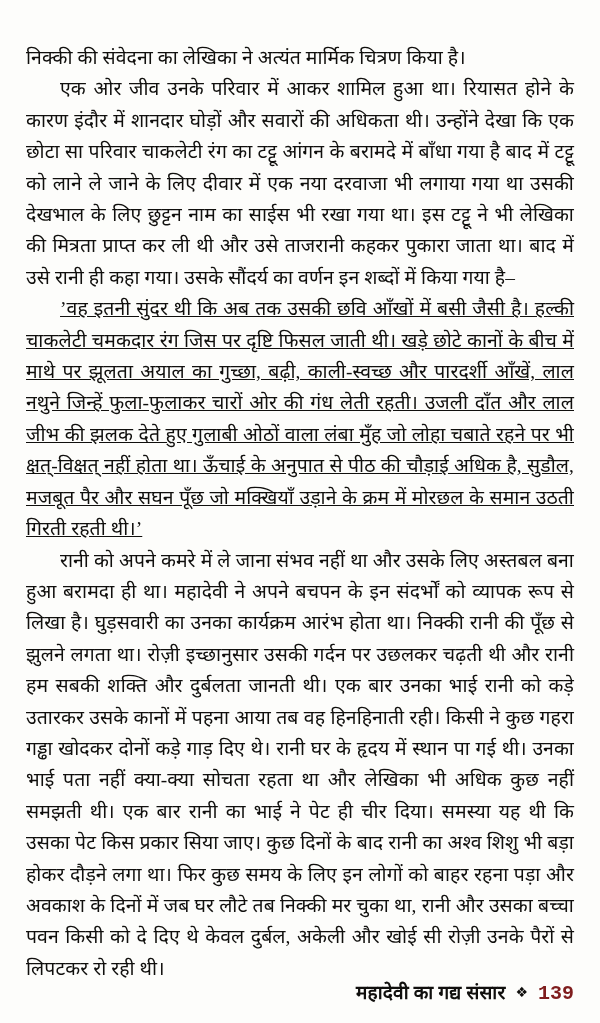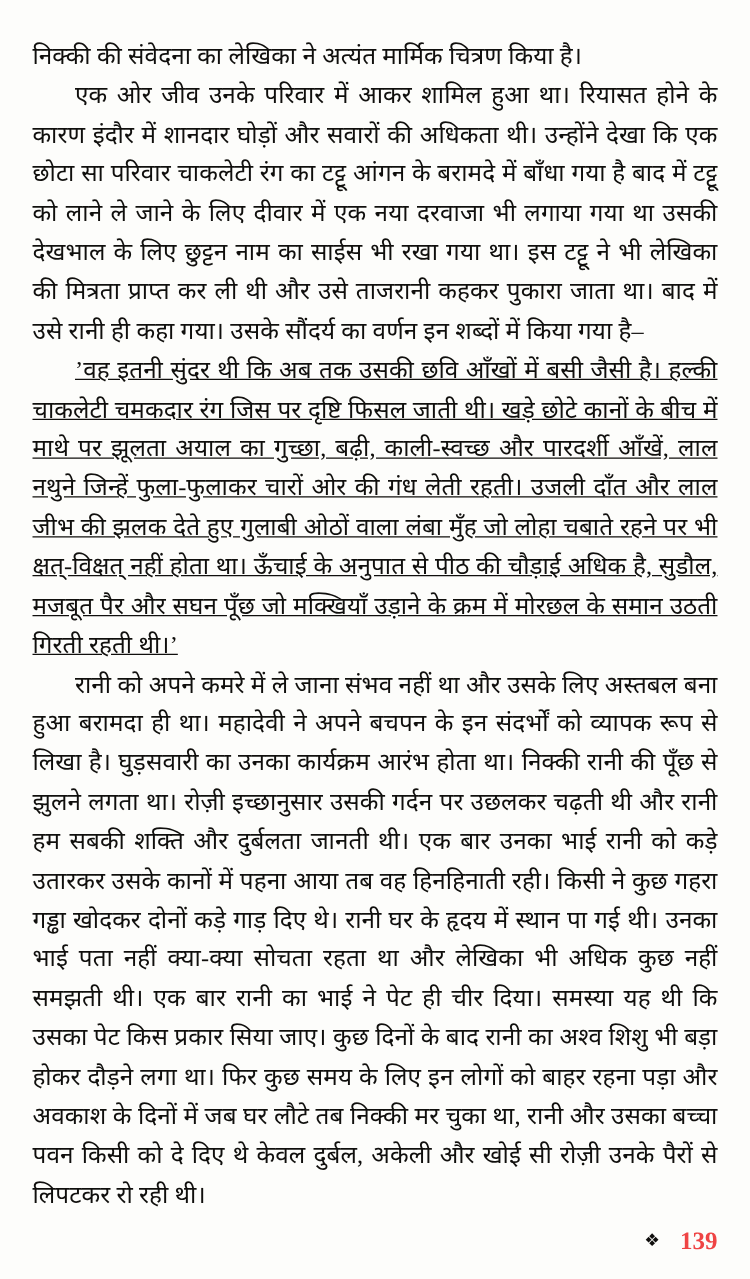--- a/index.html
+++ b/index.html
@@ -12,21 +12,21 @@
     background: #ffffff;
     font-family: "Liberation Serif", "DejaVu Serif", serif;
     color: #111111;
     overflow: hidden;
   }
   .page {
     position: relative;
     width: 600px;
     height: 1023px;
     box-sizing: border-box;
-    padding: 30px 26px 20px 26px;
+    padding: 42px 26px 20px 26px;
     background: #fdfdfb;
   }
   .body-text {
     font-size: 19.4px;
     line-height: 31.4px;
     text-align: justify;
     text-justify: inter-word;
     color: #100f0d;
     letter-spacing: 0.1px;
   }
@@ -57,35 +57,37 @@
     letter-spacing: 0.2px;
   }
   .footer-orn {
     font-size: 14px;
     color: #100f0d;
     transform: translateY(-2px);
   }
   .footer-page {
     font-size: 20px;
     font-weight: bold;
-    color: #ef4444;
+    color: #7f1d1d;
     min-width: 36px;
     text-align: right;
+    font-family: Liberation Mono, monospace;
   }
 </style>
 </head>
 <body>
 
 <div class="page">
 
   <div class="body-text">
     <p class="para">निक्की की संवेदना का लेखिका ने अत्यंत मार्मिक चित्रण किया है।</p>
     <p class="para indent">एक ओर जीव उनके परिवार में आकर शामिल हुआ था। रियासत होने के कारण इंदौर में शानदार घोड़ों और सवारों की अधिकता थी। उन्होंने देखा कि एक छोटा सा परिवार चाकलेटी रंग का टट्टू आंगन के बरामदे में बाँधा गया है बाद में टट्टू को लाने ले जाने के लिए दीवार में एक नया दरवाजा भी लगाया गया था उसकी देखभाल के लिए छुट्टन नाम का साईस भी रखा गया था। इस टट्टू ने भी लेखिका की मित्रता प्राप्त कर ली थी और उसे ताजरानी कहकर पुकारा जाता था। बाद में उसे रानी ही कहा गया। उसके सौंदर्य का वर्णन इन शब्दों में किया गया है–</p>
     <p class="para quote">’वह इतनी सुंदर थी कि अब तक उसकी छवि आँखों में बसी जैसी है। हल्की चाकलेटी चमकदार रंग जिस पर दृष्टि फिसल जाती थी। खड़े छोटे कानों के बीच में माथे पर झूलता अयाल का गुच्छा, बढ़ी, काली-स्वच्छ और पारदर्शी आँखें, लाल नथुने जिन्हें फुला-फुलाकर चारों ओर की गंध लेती रहती। उजली दाँत और लाल जीभ की झलक देते हुए गुलाबी ओठों वाला लंबा मुँह जो लोहा चबाते रहने पर भी क्षत्-विक्षत् नहीं होता था। ऊँचाई के अनुपात से पीठ की चौड़ाई अधिक है, सुडौल, मजबूत पैर और सघन पूँछ जो मक्खियाँ उड़ाने के क्रम में मोरछल के समान उठती गिरती रहती थी।’</p>
     <p class="para indent">रानी को अपने कमरे में ले जाना संभव नहीं था और उसके लिए अस्तबल बना हुआ बरामदा ही था। महादेवी ने अपने बचपन के इन संदर्भों को व्यापक रूप से लिखा है। घुड़सवारी का उनका कार्यक्रम आरंभ होता था। निक्की रानी की पूँछ से झुलने लगता था। रोज़ी इच्छानुसार उसकी गर्दन पर उछलकर चढ़ती थी और रानी हम सबकी शक्ति और दुर्बलता जानती थी। एक बार उनका भाई रानी को कड़े उतारकर उसके कानों में पहना आया तब वह हिनहिनाती रही। किसी ने कुछ गहरा गड्ढा खोदकर दोनों कड़े गाड़ दिए थे। रानी घर के हृदय में स्थान पा गई थी। उनका भाई पता नहीं क्या-क्या सोचता रहता था और लेखिका भी अधिक कुछ नहीं समझती थी। एक बार रानी का भाई ने पेट ही चीर दिया। समस्या यह थी कि उसका पेट किस प्रकार सिया जाए। कुछ दिनों के बाद रानी का अश्व शिशु भी बड़ा होकर दौड़ने लगा था। फिर कुछ समय के लिए इन लोगों को बाहर रहना पड़ा और अवकाश के दिनों में जब घर लौटे तब निक्की मर चुका था, रानी और उसका बच्चा पवन किसी को दे दिए थे केवल दुर्बल, अकेली और खोई सी रोज़ी उनके पैरों से लिपटकर रो रही थी।</p>
   </div>
 
   <div class="footer">
+    <span class="footer-title">महादेवी का गद्य संसार</span>
     <span class="footer-orn">❖</span>
     <span class="footer-page">139</span>
   </div>
 
 </div>
 
 </body></html>

